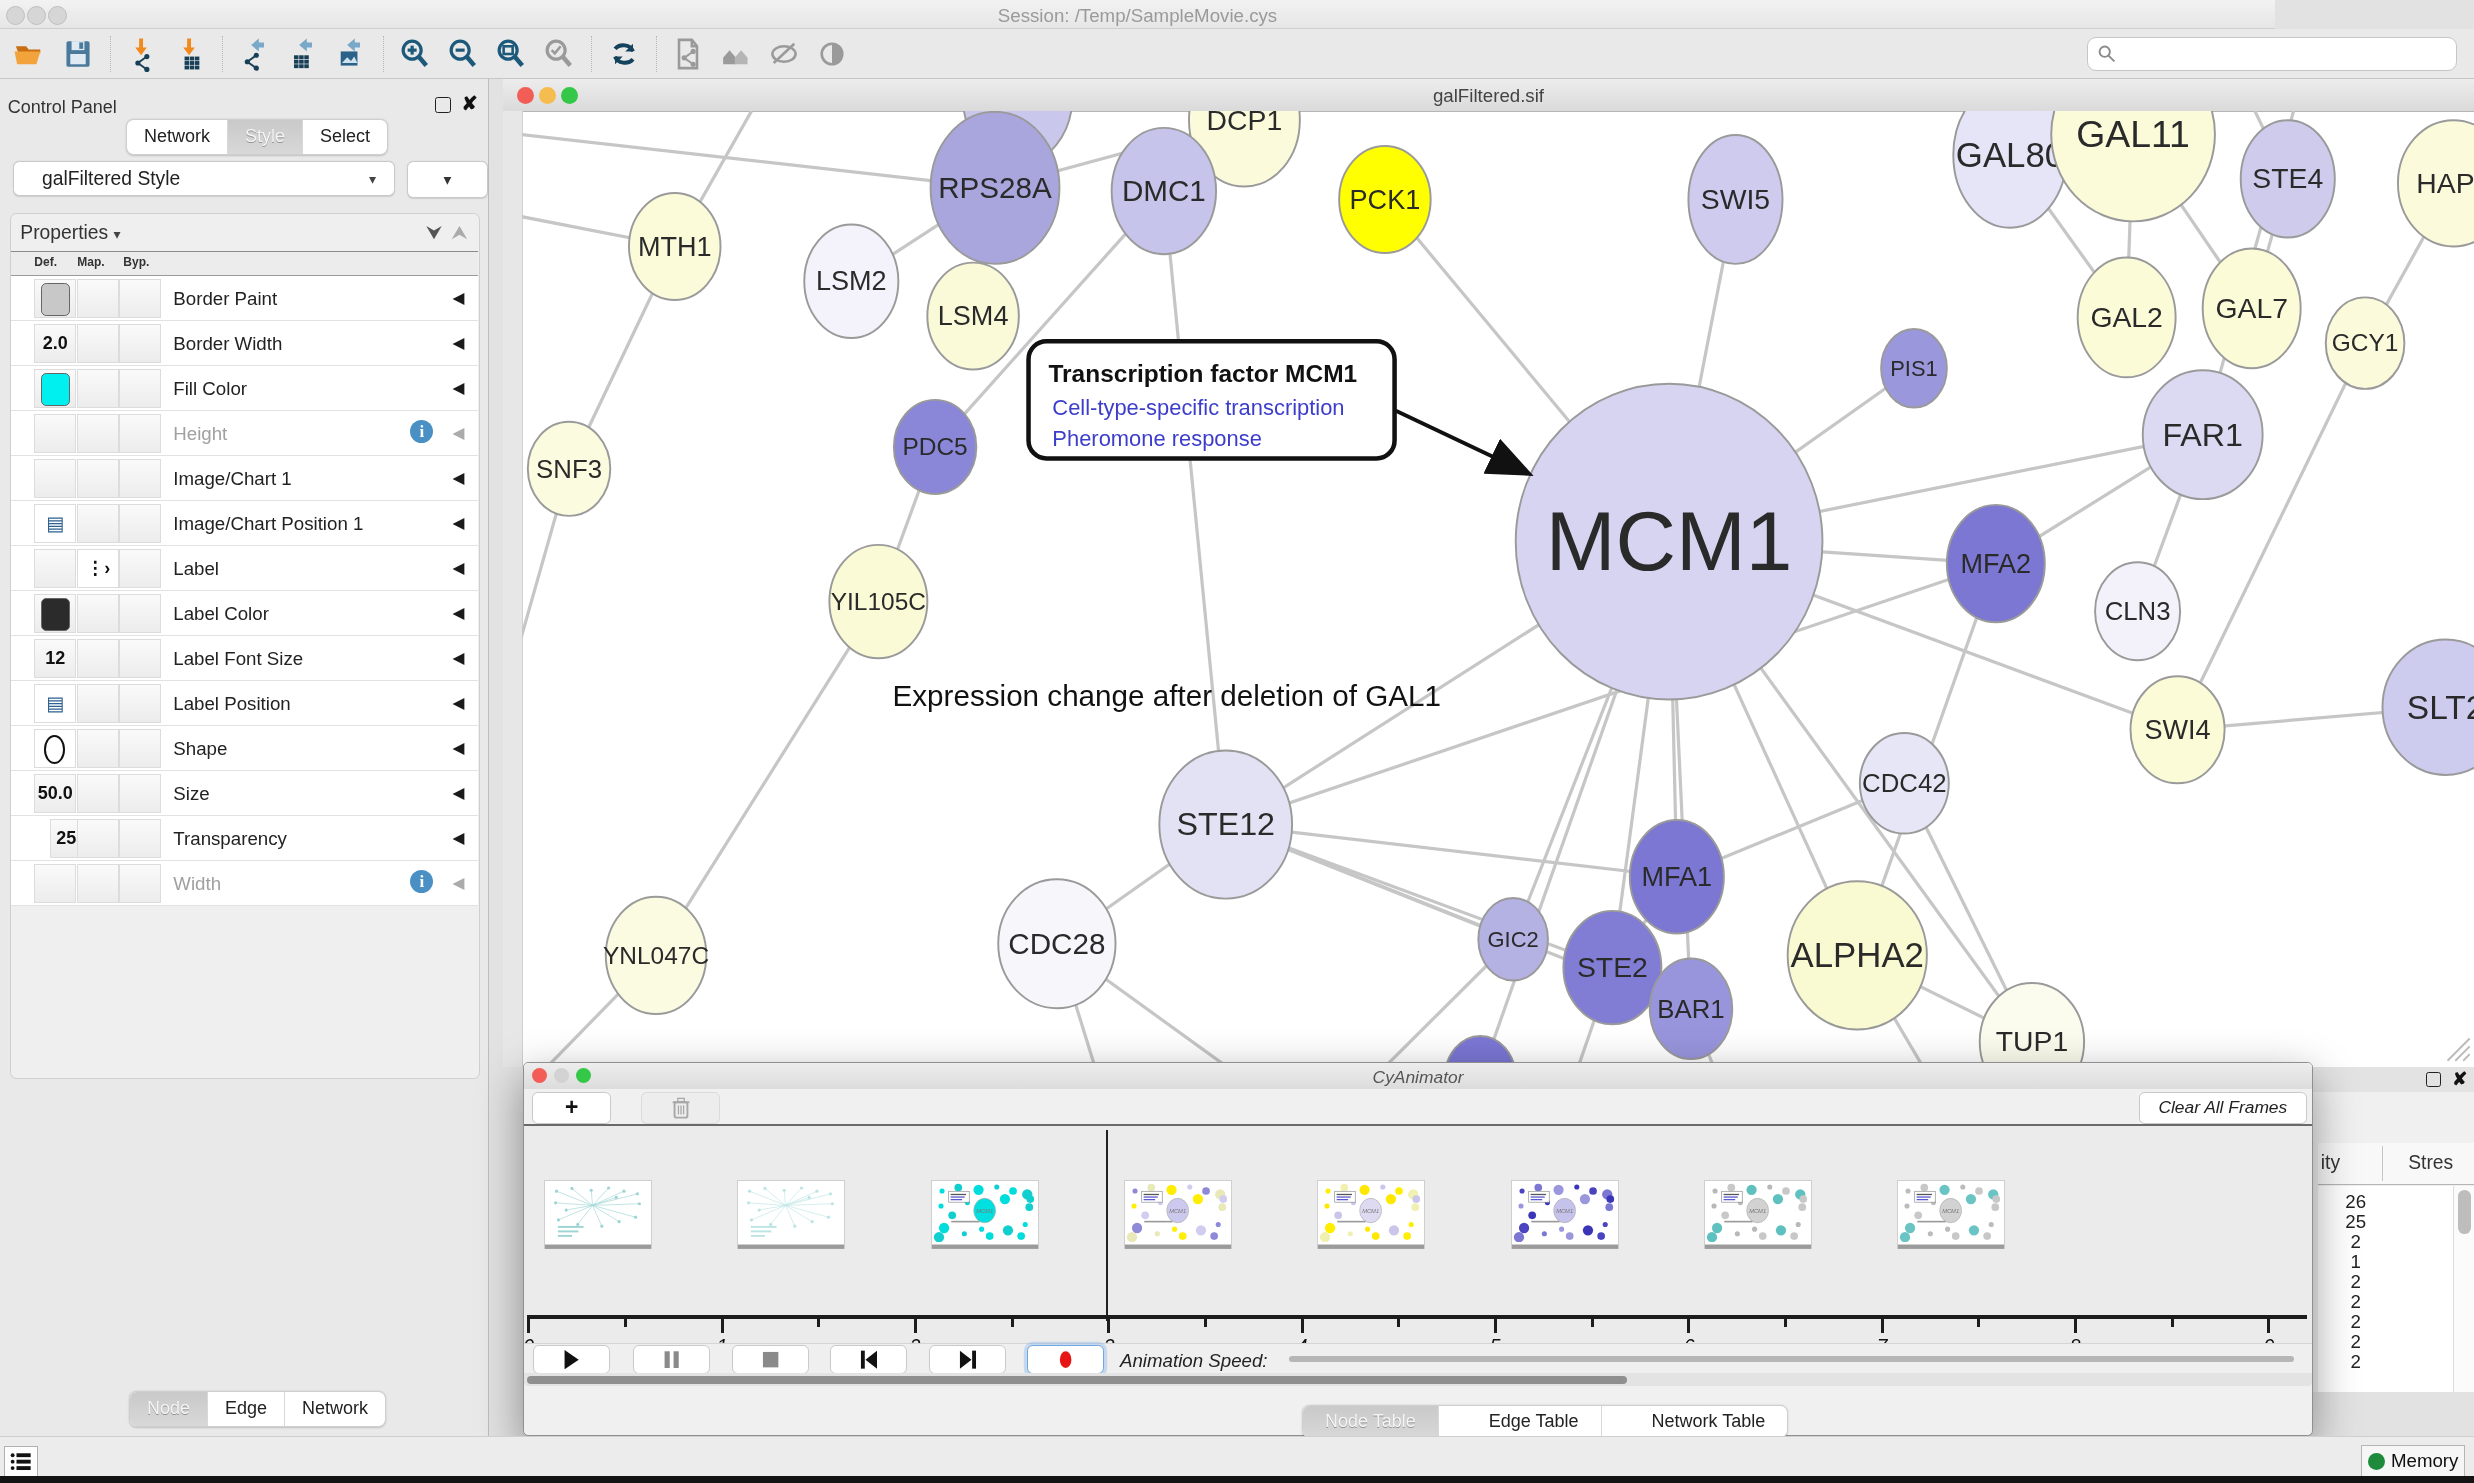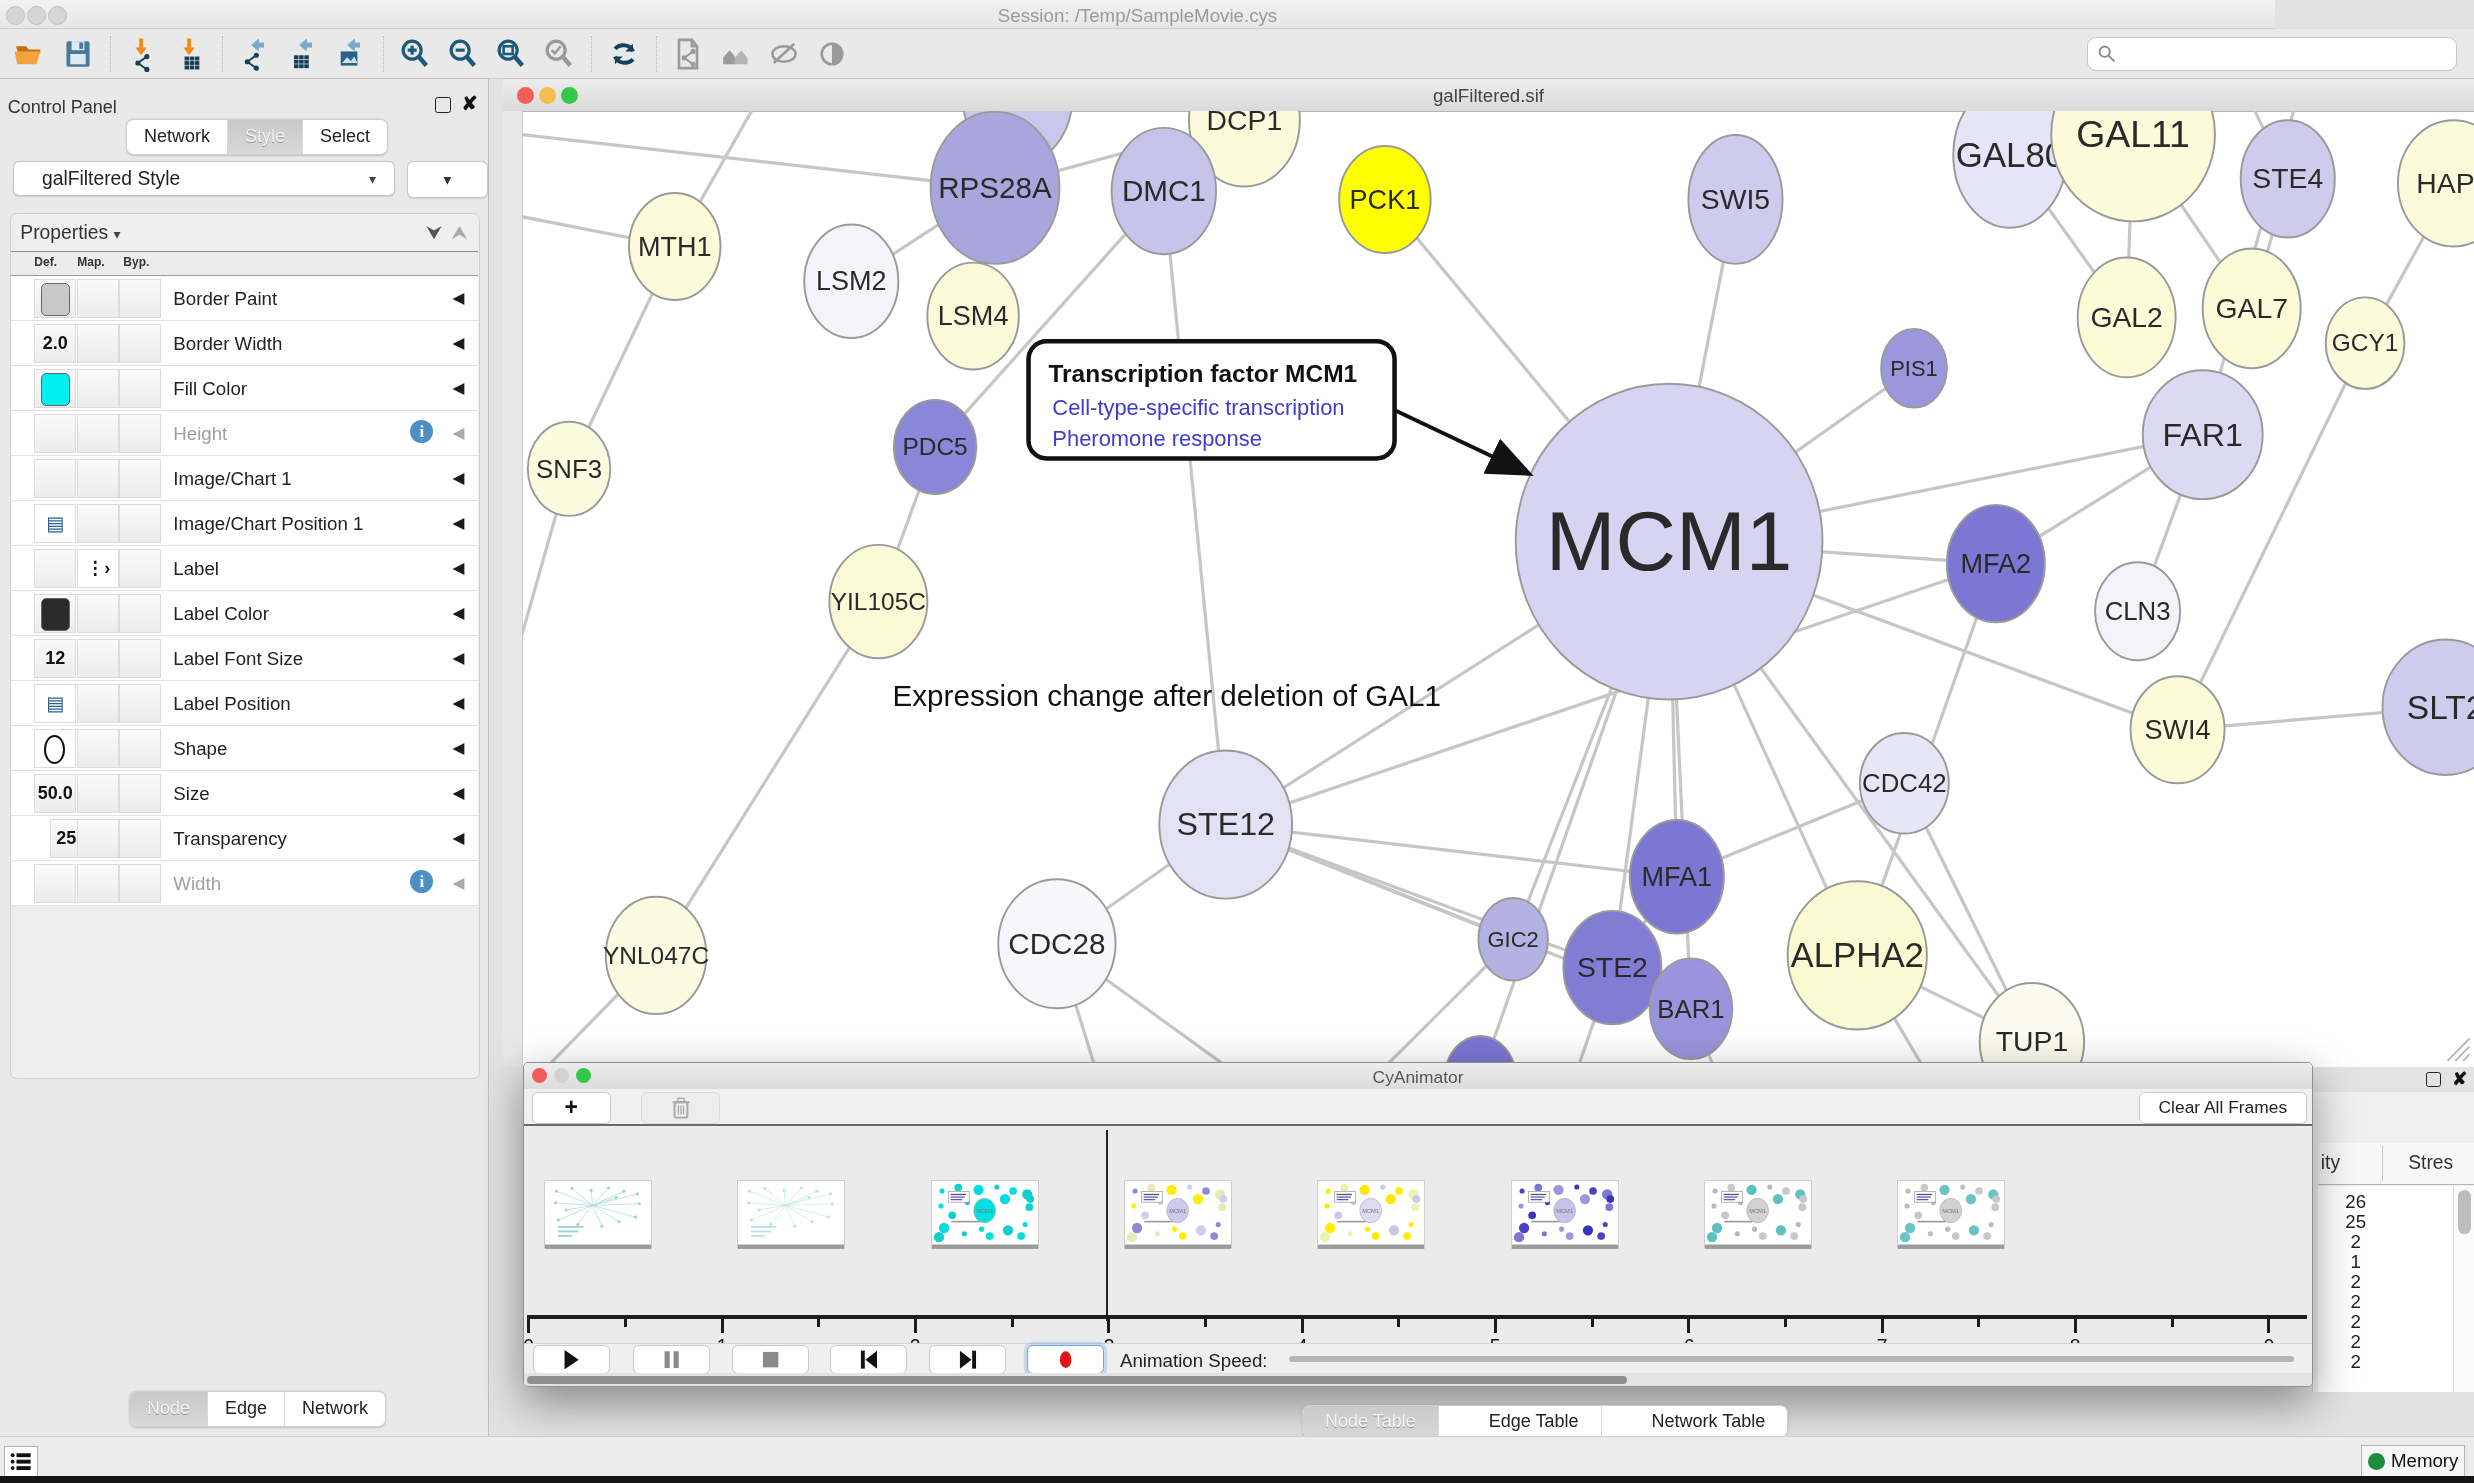--- a/index.html
+++ b/index.html
@@ -55,21 +55,21 @@
   #grip{right:2.6px;bottom:5.2px;width:30px;height:30px;}
   
   #table-panel{left:2312px;top:1067px;width:162px;height:325px;background:#f0f0f0;border-left:1.3px solid #cfcfcf;box-sizing:border-box;}
   #tp-head{left:0;top:0;width:162px;height:24.5px;background:#e3e3e3;display:flex;justify-content:flex-end;align-items:center;gap:11.6px;padding-right:7.7px;box-sizing:border-box;}
   #tp-colrow{left:5.2px;top:76px;width:157px;height:41px;background:#f8f8f8;border-bottom:1.9px solid #b5b5b5;}
   #tp-body{left:5.2px;top:119px;width:135px;height:206px;background:#fff;}
   .tp-val{position:absolute;right:85px;font-size:18.7px;color:#222;width:77px;text-align:center;}
   #tp-scroll{left:140px;top:119px;width:22px;height:206px;background:#fbfbfb;border-left:0.6px solid #ddd;}
   #tp-thumb{left:3.9px;top:3.9px;width:13px;height:44px;background:#bdbdbd;border-radius:6.4px;}
   
-  #cyanim{left:523px;top:1062px;width:1790px;height:325px;background:#f0f0f0;border:1.3px solid #8f8f8f;border-radius:5.2px;box-shadow:0 15.5px 45px rgba(0,0,0,.4);box-sizing:border-box;}
+  #cyanim{left:523px;top:1062px;width:1790px;height:374px;background:#f0f0f0;border:1.3px solid #8f8f8f;border-radius:5.2px;box-shadow:0 15.5px 45px rgba(0,0,0,.4);box-sizing:border-box;font-style:italic;}
   #ca-titlebar{left:0;top:0;width:100%;height:26px;background:linear-gradient(#ededed,#dcdcdc);border-bottom:0.6px solid #bbb;border-radius:3.9px 3.9px 0 0;}
   #ca-title{width:100%;text-align:center;top:3.9px;font-size:17.4px;color:#555;}
   #ca-toolbar{left:0;top:26px;width:100%;height:35px;background:#f0f0f0;}
   .ca-btn{position:absolute;top:2.6px;height:30px;border-radius:5.8px;display:flex;align-items:center;justify-content:center;}
   #ca-add{left:7.7px;width:77px;background:#fff;border:0.6px solid #c9c9c9;font-size:23px;font-weight:bold;color:#111;}
   #ca-del{left:117px;width:77px;background:#ededed;border:0.6px solid #dadada;color:#a8a8a8;}
   #ca-clear{right:5.2px;width:166px;background:#fff;border:0.6px solid #c9c9c9;font-size:17.4px;color:#222;}
   #ca-sep{left:0;top:61px;width:100%;height:2.6px;background:#6a6a6a;}
   #ca-timeline{left:0;top:63px;width:100%;height:217px;background:#ebebeb;position:relative;overflow:hidden;}
   .thumb{position:absolute;top:54px;width:106px;height:63px;background:#fff;border:0.6px solid #cfcfcf;box-shadow:0 4.5px 0 -0.6px #9b9b9b;}

